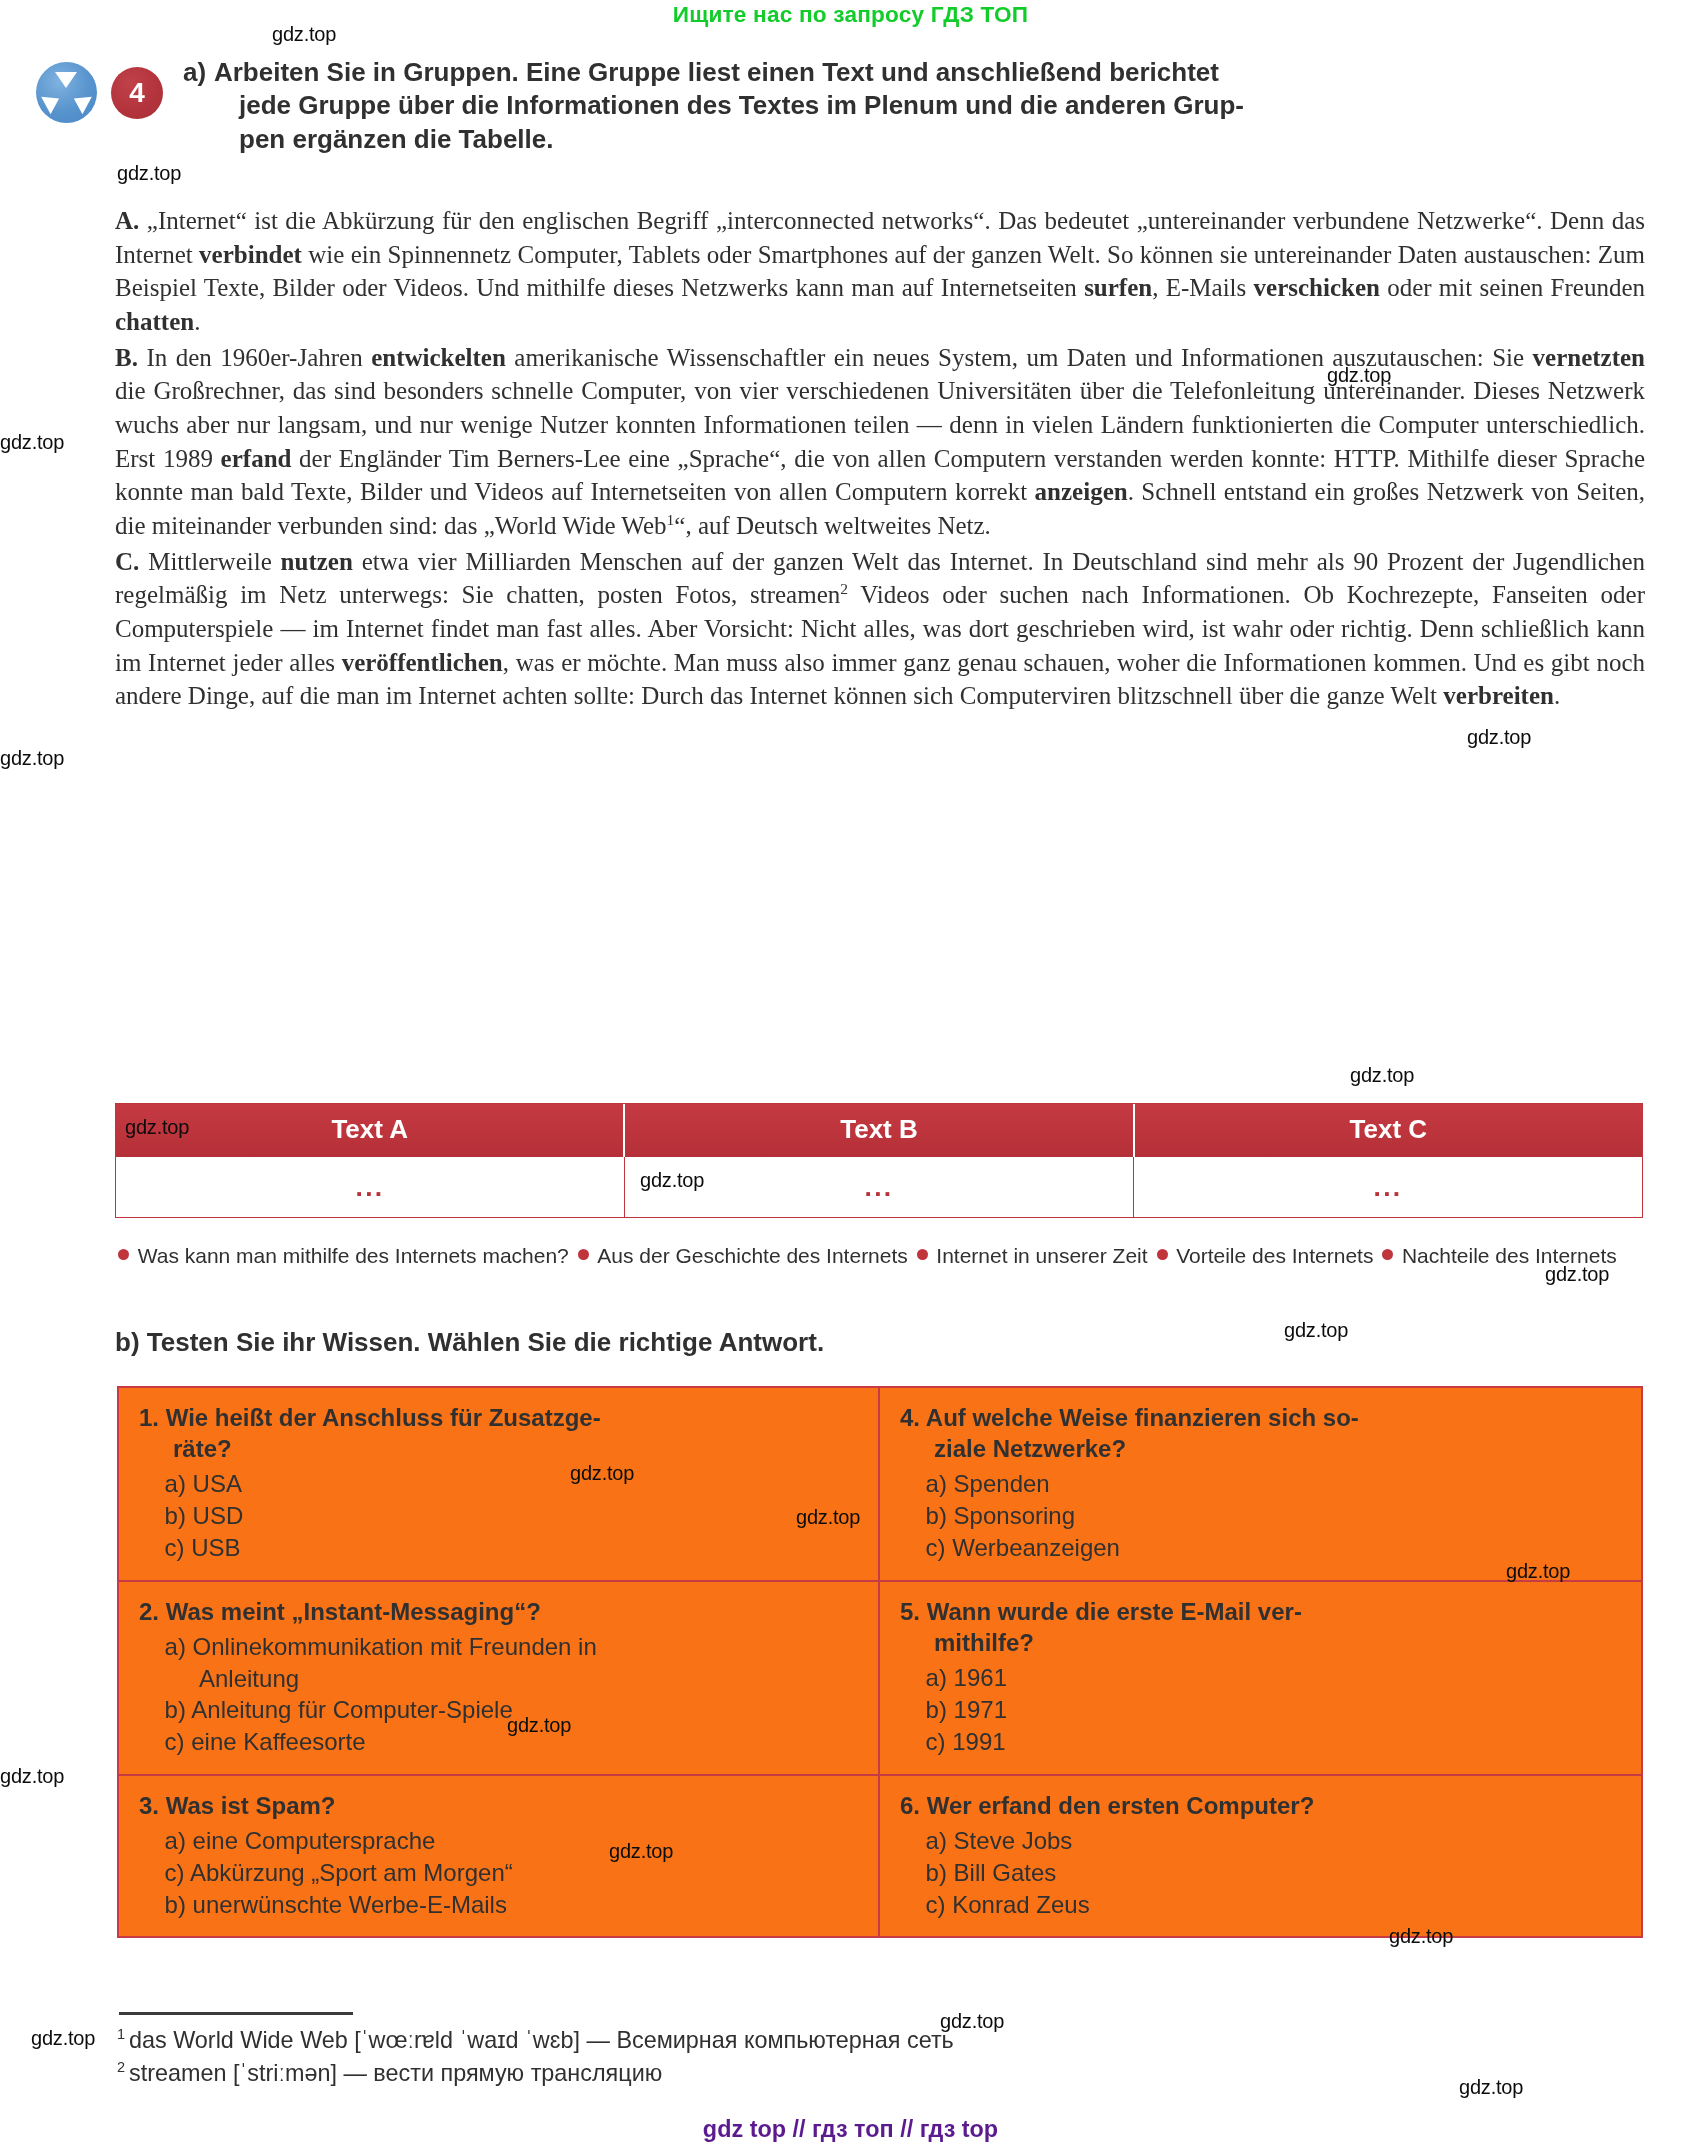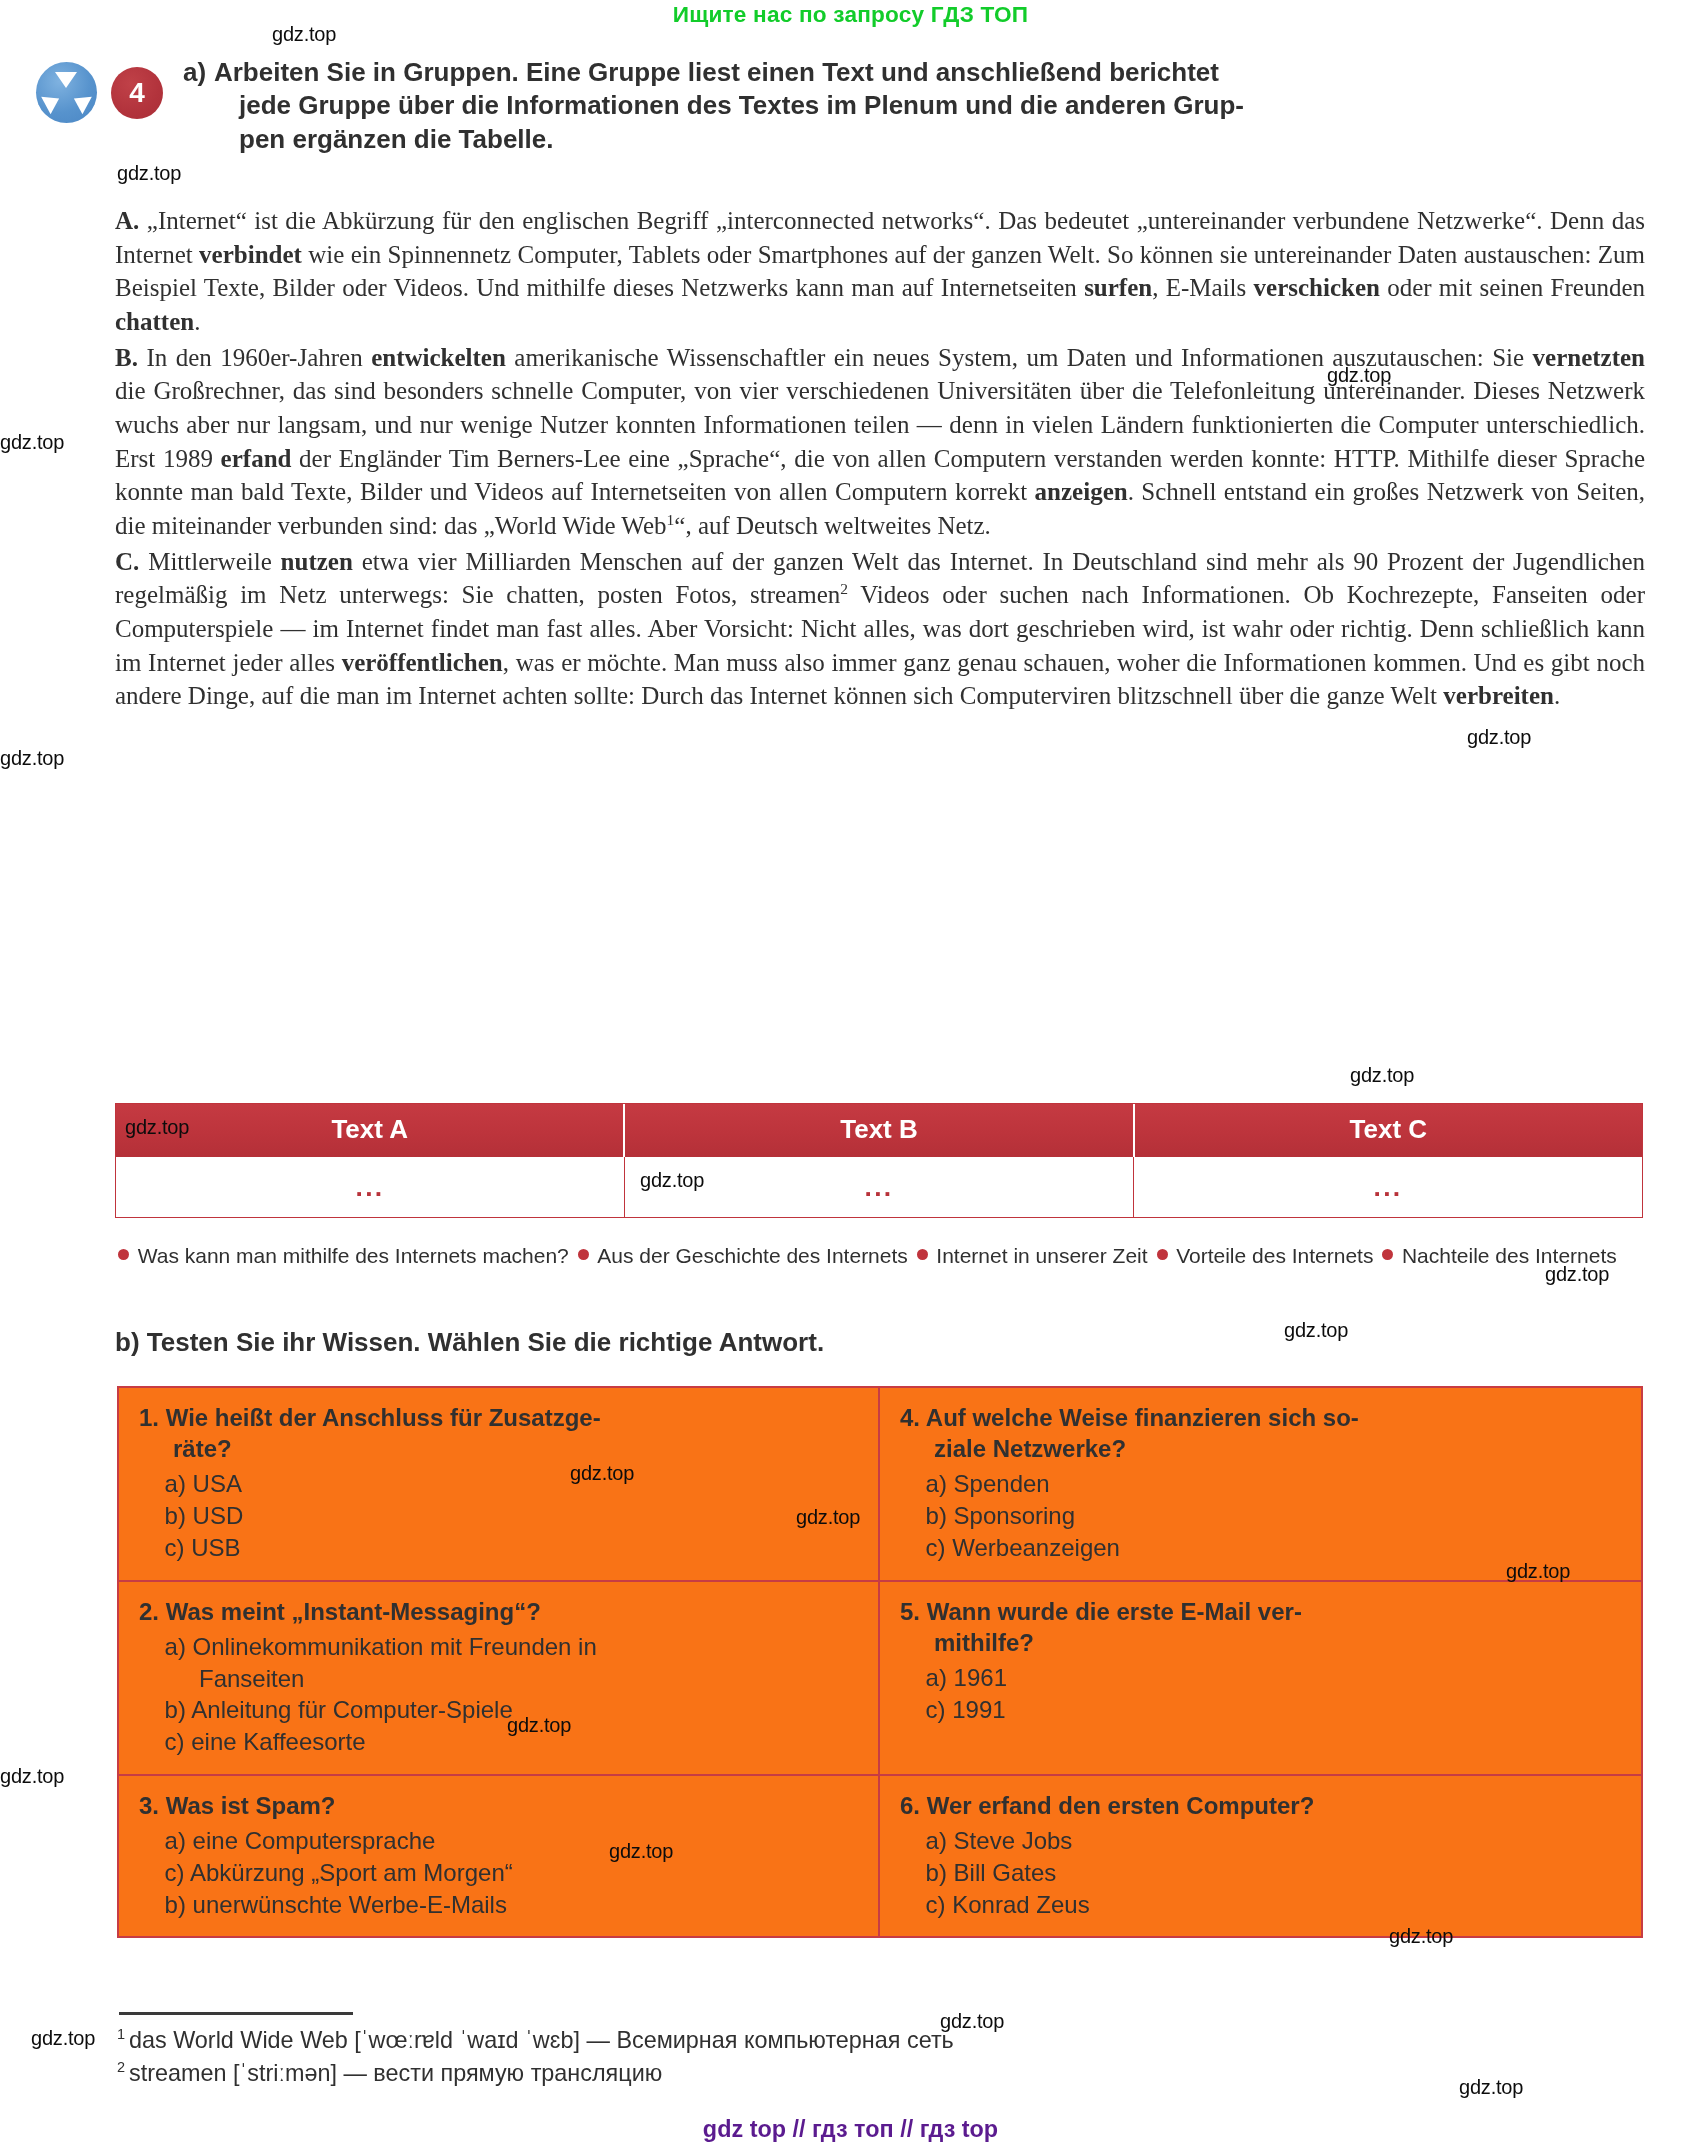--- a/index.html
+++ b/index.html
@@ -320,27 +320,28 @@
     </div>
     <div class="qcell">
       <div class="q-title"><span>4. </span><span>Auf welche Weise finanzieren sich so-</span><span class="cont">ziale Netzwerke?</span></div>
       <div class="q-opt">a) Spenden</div>
       <div class="q-opt">b) Sponsoring</div>
       <div class="q-opt">c) Werbeanzeigen</div>
     </div>
     <div class="qcell">
       <div class="q-title"><span>2. </span><span>Was meint „Instant-Messaging“?</span></div>
       <div class="q-opt">a) Onlinekommunikation mit Freunden in</div>
-      <div class="q-opt cont-wrap" style="padding-left: 36px;">Fanseiten</div>
+      <div class="q-opt cont-wrap" style="padding-left: 36px;">Anleitung</div>
       <div class="q-opt">b) Anleitung für Computer-Spiele</div>
       <div class="q-opt">c) eine Kaffeesorte</div>
     </div>
     <div class="qcell">
       <div class="q-title"><span>5. </span><span>Wann wurde die erste E-Mail ver-</span><span class="cont">mithilfe?</span></div>
       <div class="q-opt">a) 1961</div>
+      <div class="q-opt">b) 1971</div>
       <div class="q-opt">c) 1991</div>
     </div>
     <div class="qcell">
       <div class="q-title"><span>3. </span><span>Was ist Spam?</span></div>
       <div class="q-opt">a) eine Computersprache</div>
       <div class="q-opt">c) Abkürzung „Sport am Morgen“</div>
       <div class="q-opt">b) unerwünschte Werbe-E-Mails</div>
     </div>
     <div class="qcell">
       <div class="q-title"><span>6. </span><span>Wer erfand den ersten Computer?</span></div>

